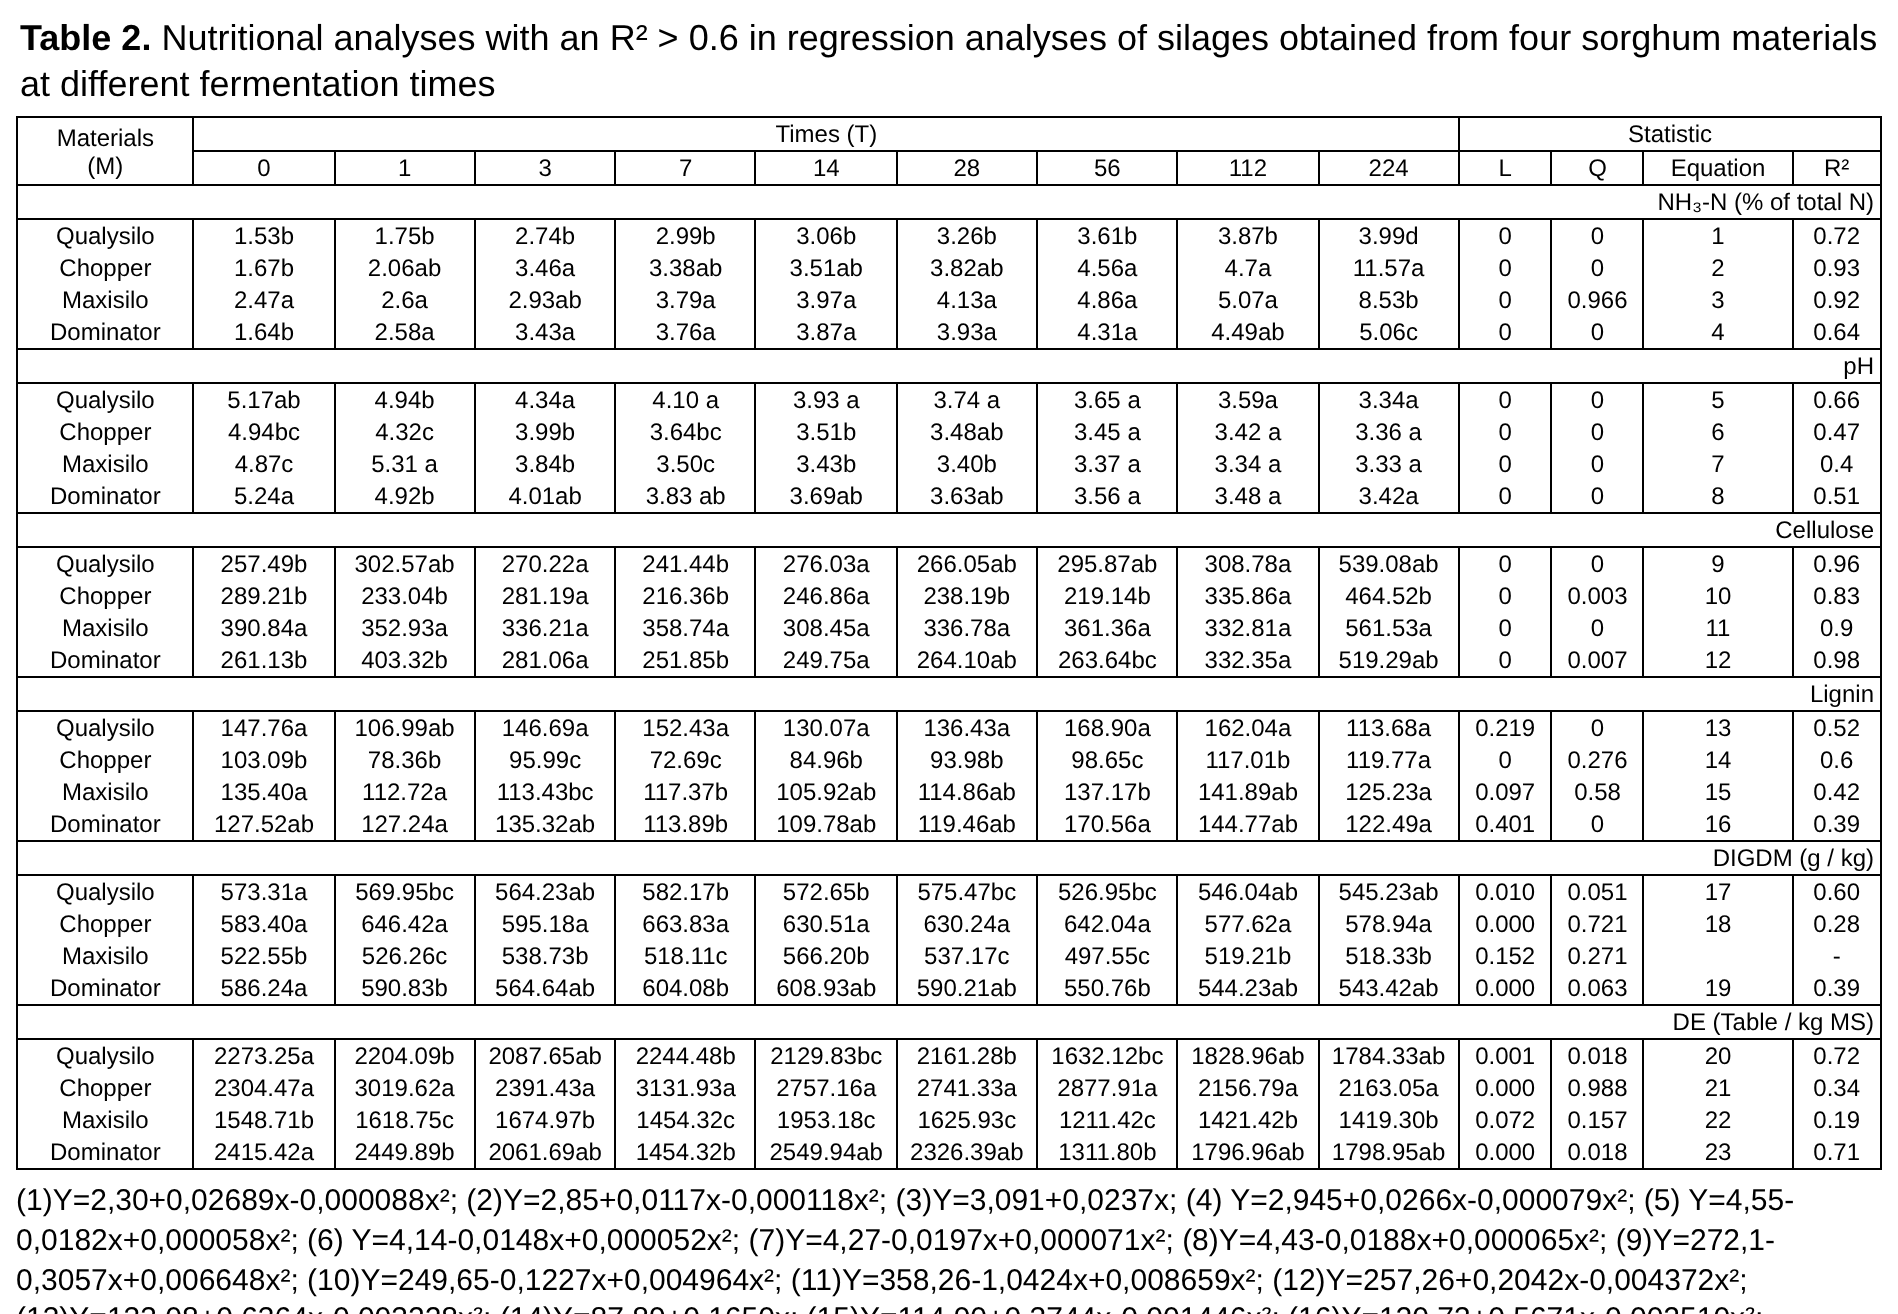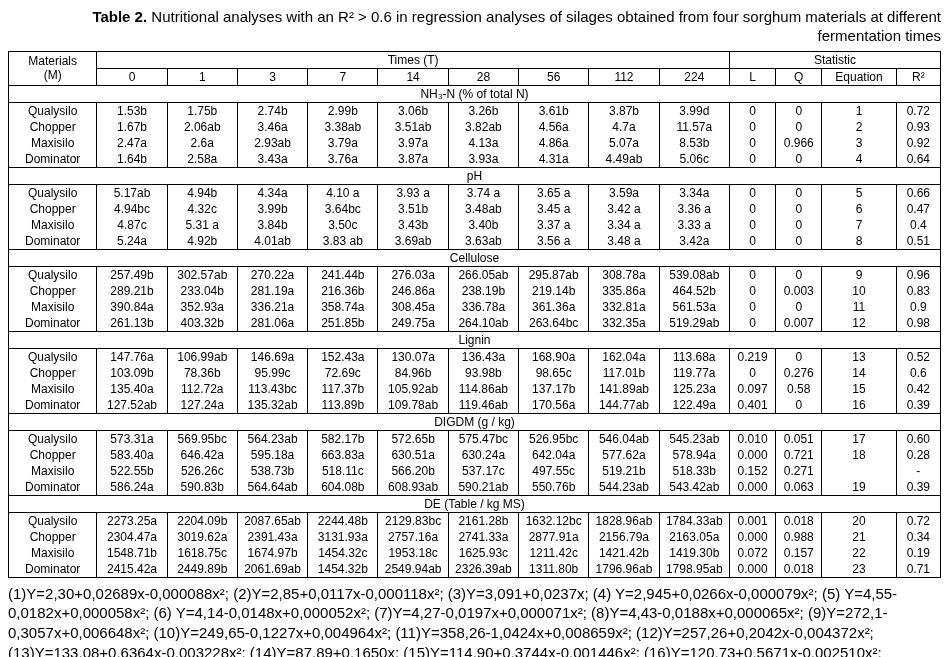--- a/index.html
+++ b/index.html
@@ -11,24 +11,23 @@
     width: 949px;
     font-family: "Liberation Sans", sans-serif;
     color: #000;
   }
   .page {
     width: 949px;
     padding: 6px 8px 4px 8px;
     box-sizing: border-box;
   }
   .caption {
-    font-size: 15px;
+    font-size: 18px;
     line-height: 1.25;
     margin: 2px 0 5px 2px;
-    text-align: right;
   }
   .caption b { font-weight: bold; }
 
   table.main {
     border-collapse: collapse;
     width: 933px;
     table-layout: fixed;
     font-size: 12px;
   }
   table.main td, table.main th {
@@ -45,21 +44,21 @@
   table.main tr.block-first td.cell {
     border-top: 1px solid #000;
   }
   table.main tr.block-last td.cell {
     border-bottom: 1px solid #000;
   }
   .hdr-center { text-align: center; }
   .mat { text-align: center; padding-left: 6px; }
   .num { text-align: center; }
   .section-title {
-    text-align: center;
+    text-align: right;
     border-top: 1px solid #000;
     border-bottom: 1px solid #000;
   }
   col.c-mat { width: 88px; }
   col.c-t { width: 70px; }
   col.c-lq { width: 46px; }
   col.c-eq { width: 74px; }
   col.c-r2 { width: 44px; }
 
   .equations {

